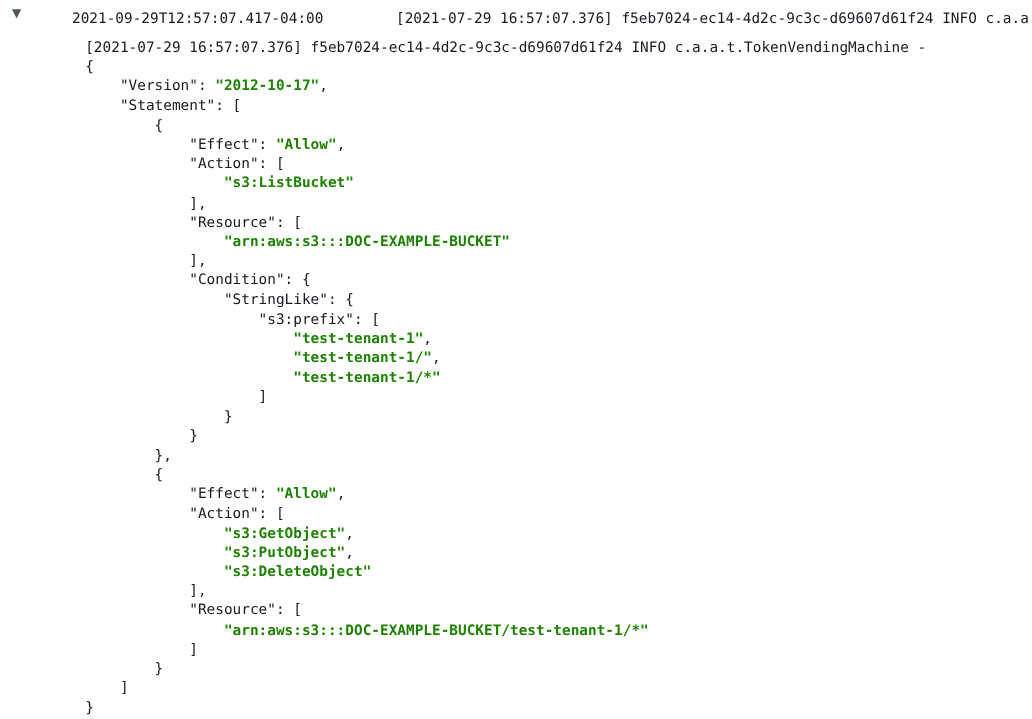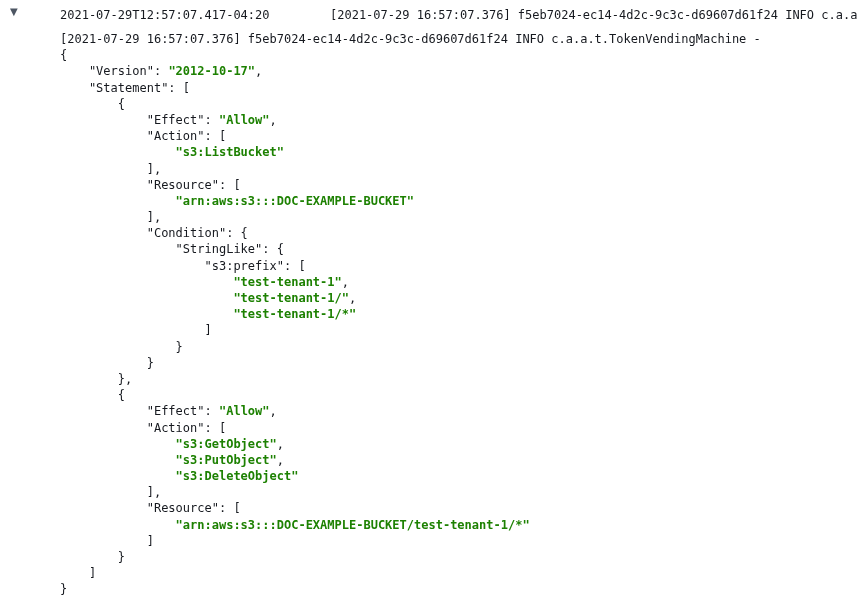--- a/index.html
+++ b/index.html
@@ -27,29 +27,29 @@
     position:absolute;left:60px;top:7px;right:0;height:17px;
     font-size:12px;line-height:16px;white-space:nowrap;overflow:hidden;
   }
   .row1 .ts{display:inline-block;width:270px;vertical-align:top;}
   .expanded{
     position:absolute;left:60px;top:31px;right:0;
     font-family:inherit;
     font-size:12px;line-height:16.2px;
     white-space:pre;overflow:hidden;
   }
-  .log-line{height:16.2px;}
+  .log-line{height:16.2px;margin-left:11px;}
   .str{color:var(--string-color);font-weight:bold;}
 </style>
 </head>
 <body>
 
 <div class="log-view">
 
   <span class="expander">▼</span>
 
   <div class="row1">
-    <span class="ts">2021-07-29T12:57:07.417-04:20</span><span>[2021-07-29 16:57:07.376] f5eb7024-ec14-4d2c-9c3c-d69607d61f24 INFO c.a.a.t.</span>
+    <span class="ts">2021-09-29T12:57:07.417-04:00</span><span>[2021-07-29 16:57:07.376] f5eb7024-ec14-4d2c-9c3c-d69607d61f24 INFO c.a.a.t.</span>
   </div>
 
   <pre class="expanded"><div class="log-line"><span>[2021-07-29 16:57:07.376] f5eb7024-ec14-4d2c-9c3c-d69607d61f24 INFO c.a.a.t.TokenVendingMachine -</span></div><div class="log-line"><span>{</span></div><div class="log-line"><span>    "Version": </span><span class="str">"2012-10-17"</span><span>,</span></div><div class="log-line"><span>    "Statement": [</span></div><div class="log-line"><span>        {</span></div><div class="log-line"><span>            "Effect": </span><span class="str">"Allow"</span><span>,</span></div><div class="log-line"><span>            "Action": [</span></div><div class="log-line"><span>                </span><span class="str">"s3:ListBucket"</span></div><div class="log-line"><span>            ],</span></div><div class="log-line"><span>            "Resource": [</span></div><div class="log-line"><span>                </span><span class="str">"arn:aws:s3:::DOC-EXAMPLE-BUCKET"</span></div><div class="log-line"><span>            ],</span></div><div class="log-line"><span>            "Condition": {</span></div><div class="log-line"><span>                "StringLike": {</span></div><div class="log-line"><span>                    "s3:prefix": [</span></div><div class="log-line"><span>                        </span><span class="str">"test-tenant-1"</span><span>,</span></div><div class="log-line"><span>                        </span><span class="str">"test-tenant-1/"</span><span>,</span></div><div class="log-line"><span>                        </span><span class="str">"test-tenant-1/*"</span></div><div class="log-line"><span>                    ]</span></div><div class="log-line"><span>                }</span></div><div class="log-line"><span>            }</span></div><div class="log-line"><span>        },</span></div><div class="log-line"><span>        {</span></div><div class="log-line"><span>            "Effect": </span><span class="str">"Allow"</span><span>,</span></div><div class="log-line"><span>            "Action": [</span></div><div class="log-line"><span>                </span><span class="str">"s3:GetObject"</span><span>,</span></div><div class="log-line"><span>                </span><span class="str">"s3:PutObject"</span><span>,</span></div><div class="log-line"><span>                </span><span class="str">"s3:DeleteObject"</span></div><div class="log-line"><span>            ],</span></div><div class="log-line"><span>            "Resource": [</span></div><div class="log-line"><span>                </span><span class="str">"arn:aws:s3:::DOC-EXAMPLE-BUCKET/test-tenant-1/*"</span></div><div class="log-line"><span>            ]</span></div><div class="log-line"><span>        }</span></div><div class="log-line"><span>    ]</span></div><div class="log-line"><span>}</span></div></pre>
 
 </div>
 
 </body></html>

